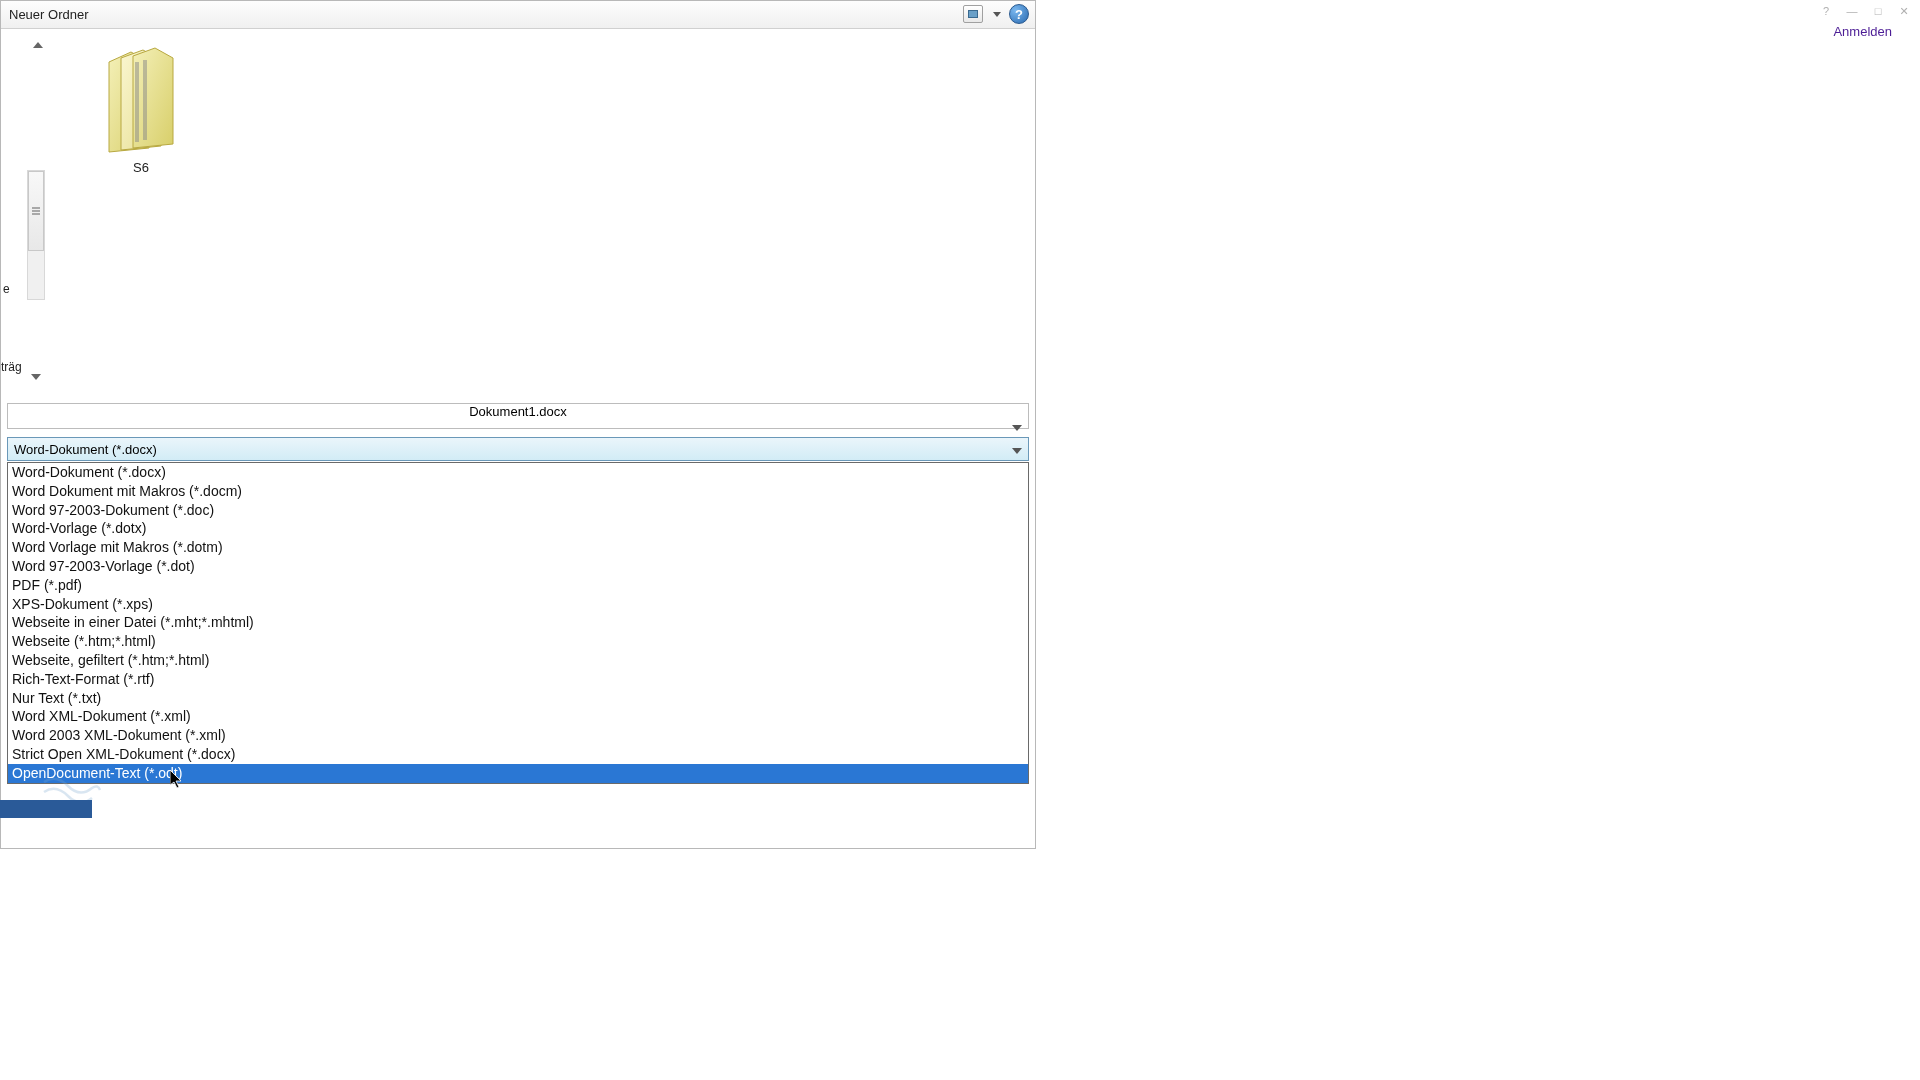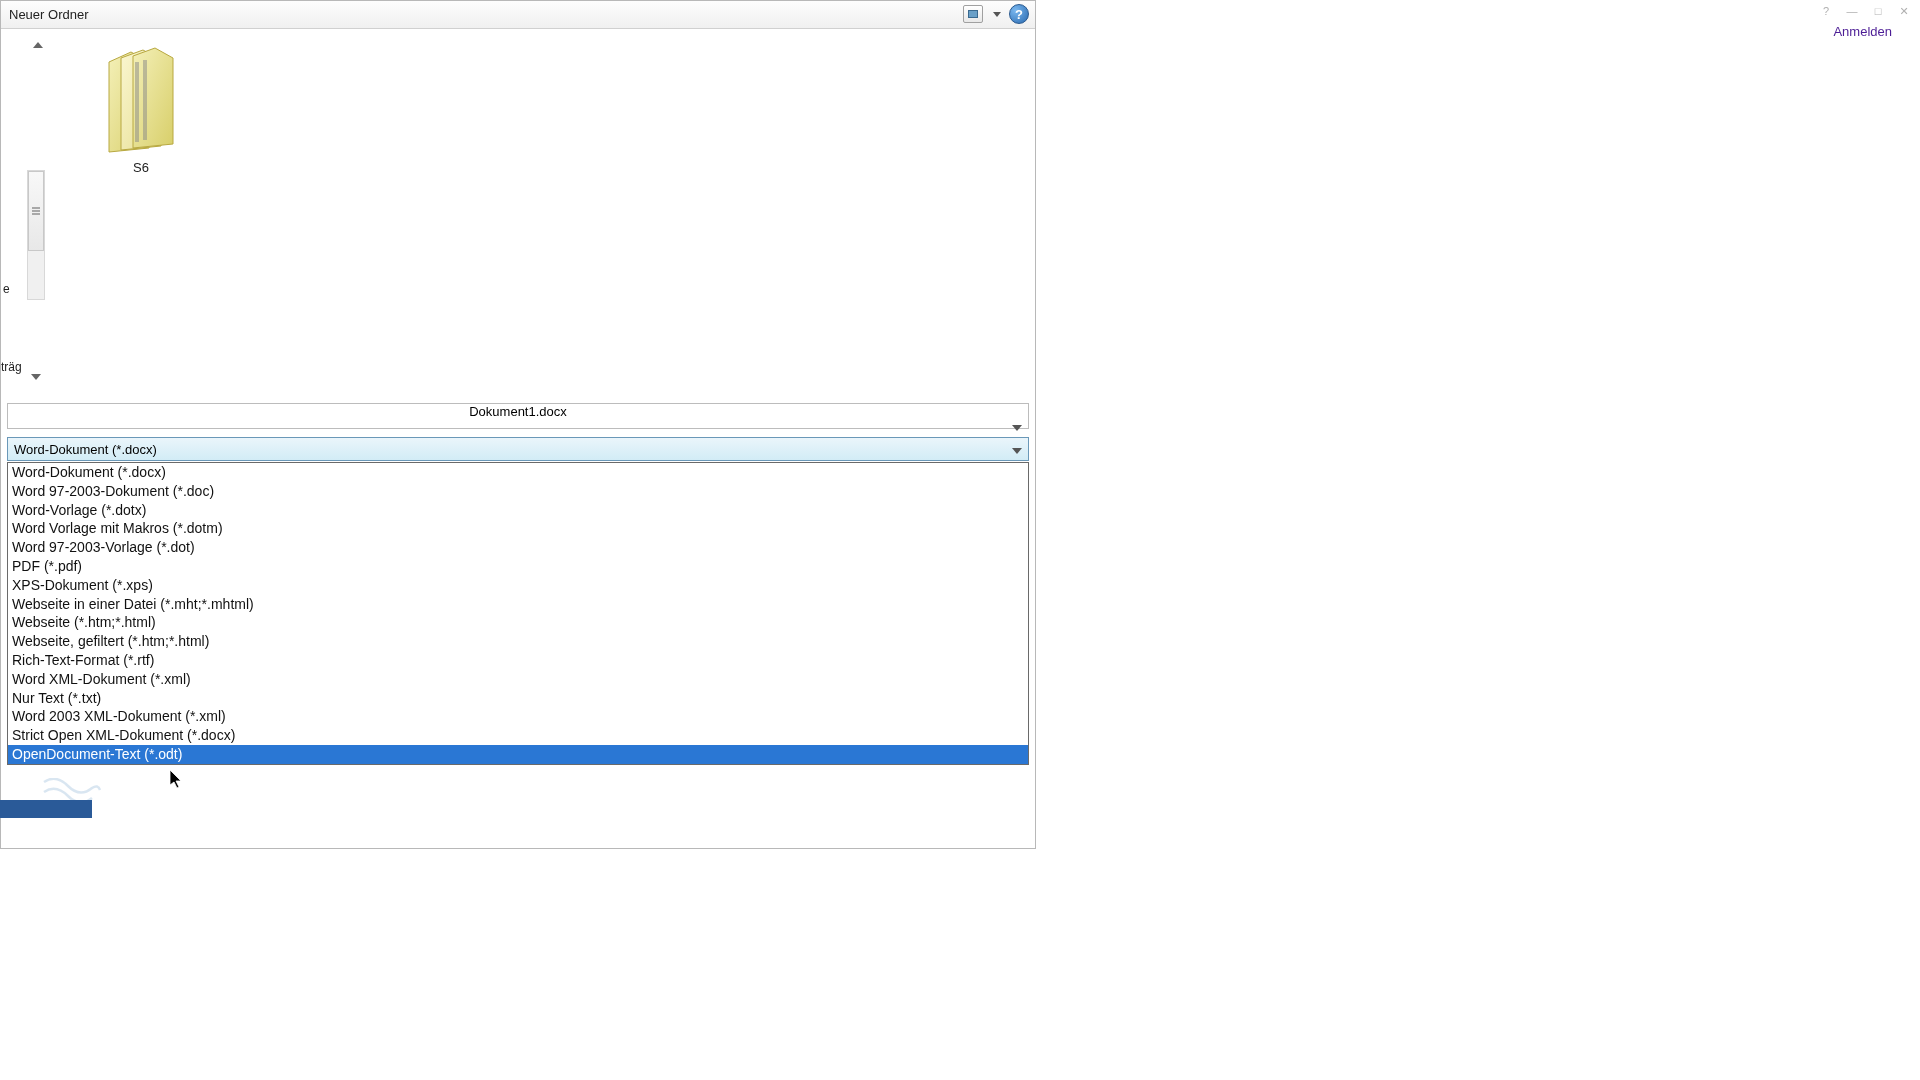--- a/index.html
+++ b/index.html
@@ -364,32 +364,33 @@
     <span>Word-Dokument (*.docx)</span>
     <span class="caret">
       <svg width="10" height="6">
           <path d="M0 0 L10 0 L5 6 Z" fill="#555"></path>
         </svg>
     </span>
   </div>
 
   <div class="dropdown-list" id="ft-list">
       <div class="dropdown-item">Word-Dokument (*.docx)</div>
+      <div class="dropdown-item">Word Dokument mit Makros (*.docm)</div>
       <div class="dropdown-item">Word 97-2003-Dokument (*.doc)</div>
       <div class="dropdown-item">Word-Vorlage (*.dotx)</div>
       <div class="dropdown-item">Word Vorlage mit Makros (*.dotm)</div>
       <div class="dropdown-item">Word 97-2003-Vorlage (*.dot)</div>
       <div class="dropdown-item">PDF (*.pdf)</div>
       <div class="dropdown-item">XPS-Dokument (*.xps)</div>
       <div class="dropdown-item">Webseite in einer Datei (*.mht;*.mhtml)</div>
       <div class="dropdown-item">Webseite (*.htm;*.html)</div>
       <div class="dropdown-item">Webseite, gefiltert (*.htm;*.html)</div>
       <div class="dropdown-item">Rich-Text-Format (*.rtf)</div>
+      <div class="dropdown-item">Nur Text (*.txt)</div>
       <div class="dropdown-item">Word XML-Dokument (*.xml)</div>
-      <div class="dropdown-item">Nur Text (*.txt)</div>
       <div class="dropdown-item">Word 2003 XML-Dokument (*.xml)</div>
       <div class="dropdown-item">Strict Open XML-Dokument (*.docx)</div>
       <div class="dropdown-item hovered">OpenDocument-Text (*.odt)</div>
     </div>
 </div>
 
 <div class="visio-wm">
   <svg viewBox="0 0 60 24">
     <path d="M2 4 Q 14 -4 26 8 Q 38 20 50 10 Q 56 6 58 12" stroke="#7aa6d0" stroke-width="2.5" fill="none" opacity="0.8"></path>
     <path d="M2 14 Q 14 6 26 18 Q 38 30 50 20" stroke="#7aa6d0" stroke-width="2.5" fill="none" opacity="0.8"></path>

